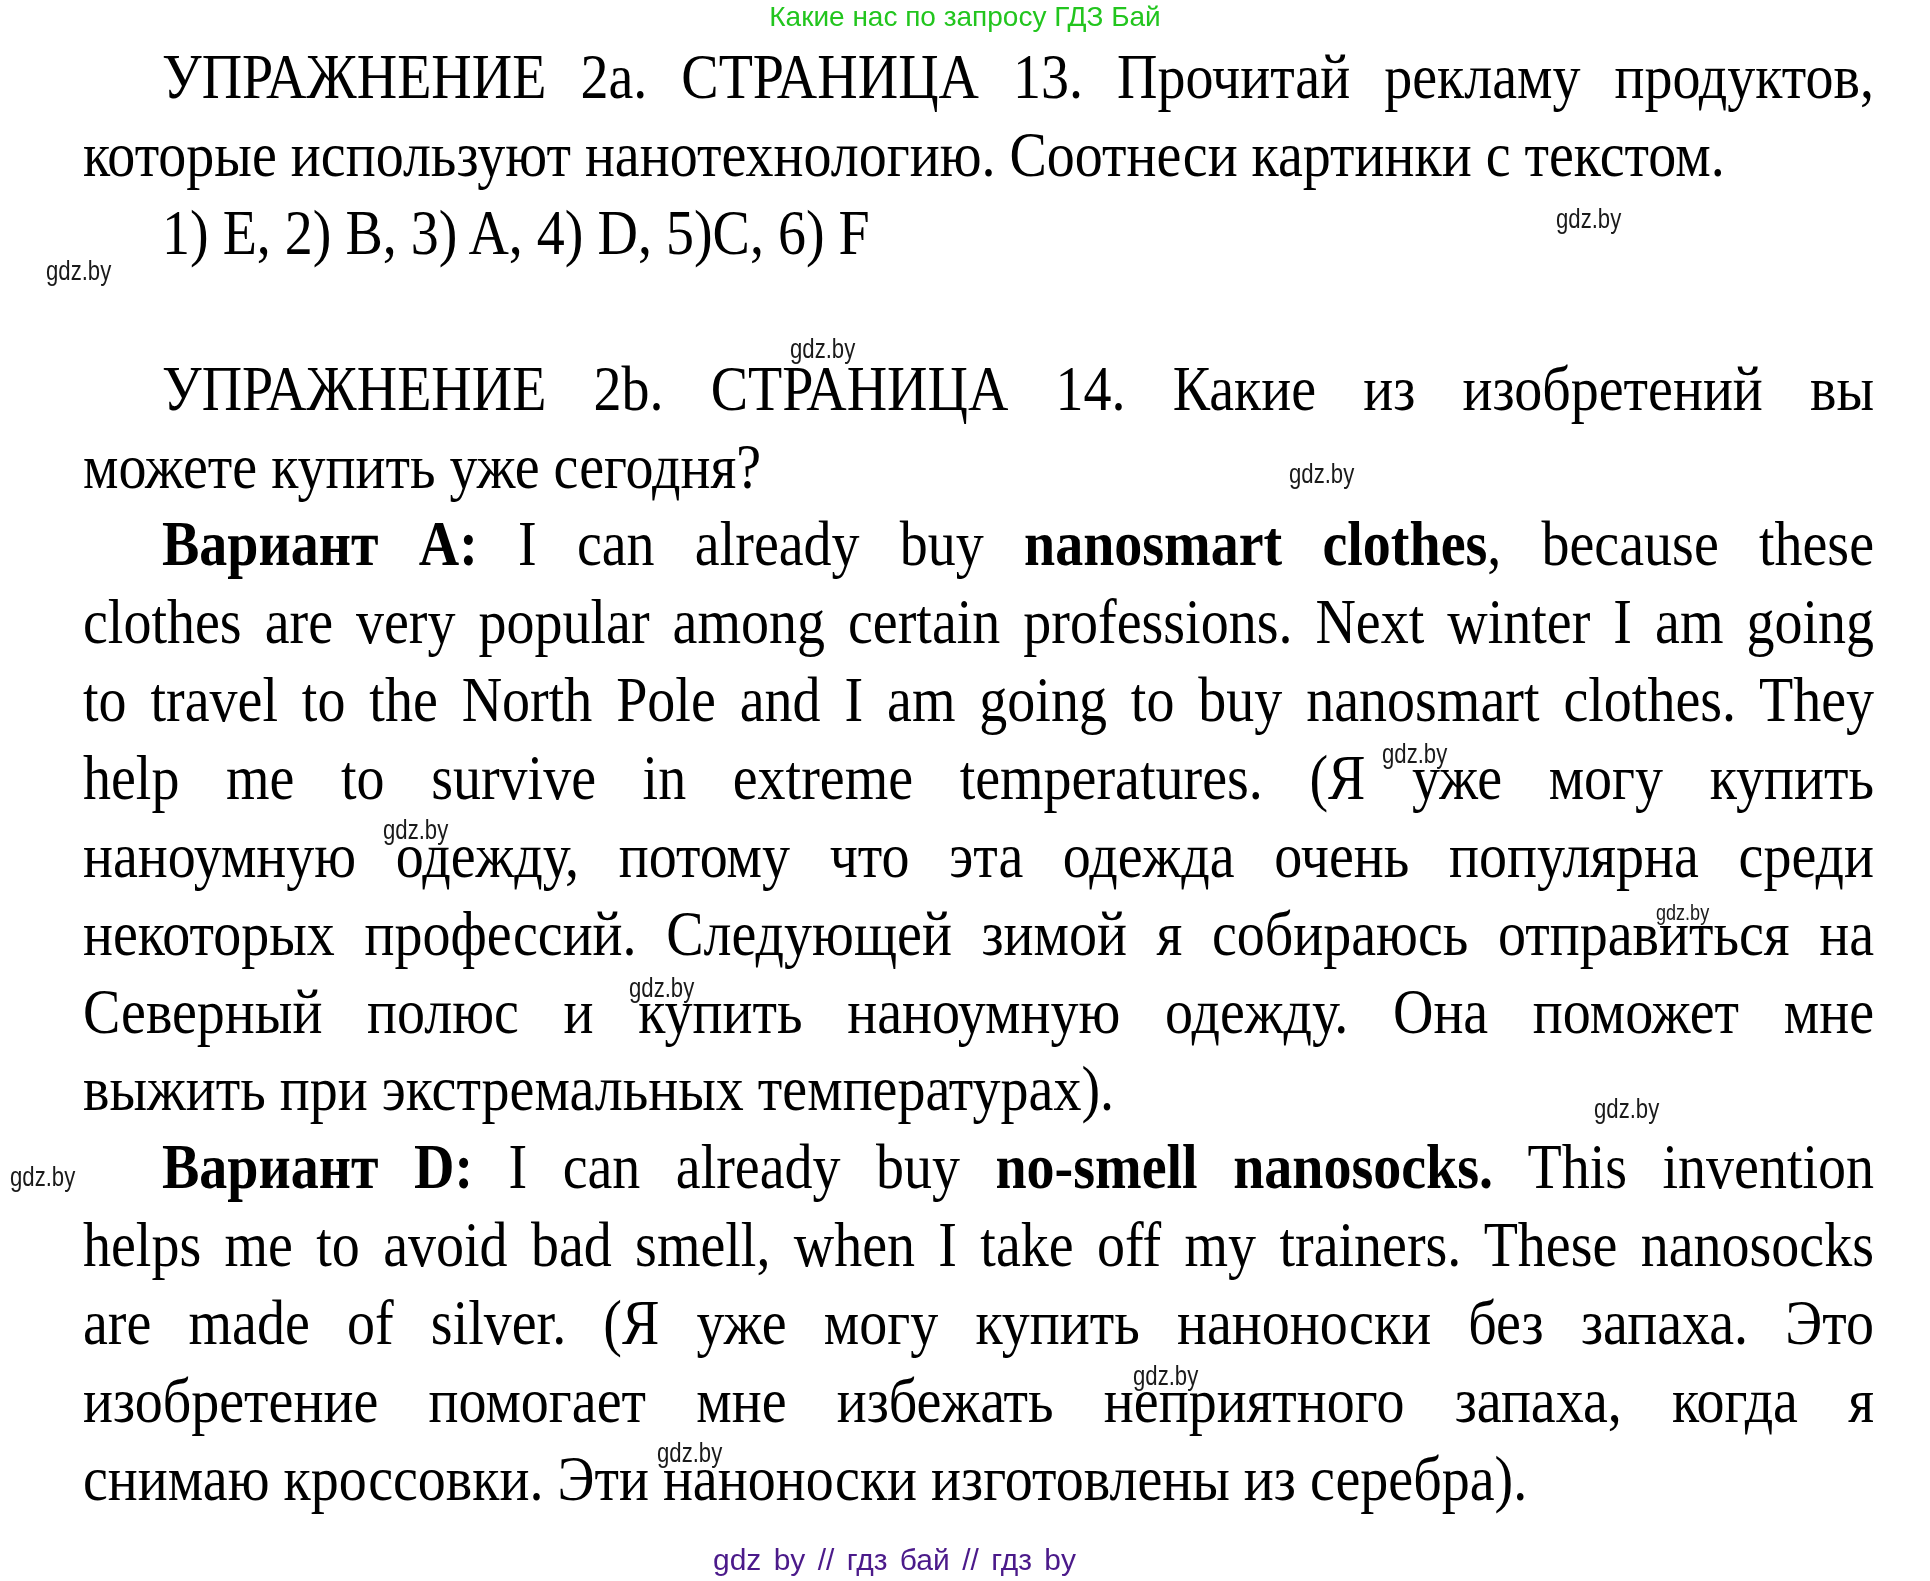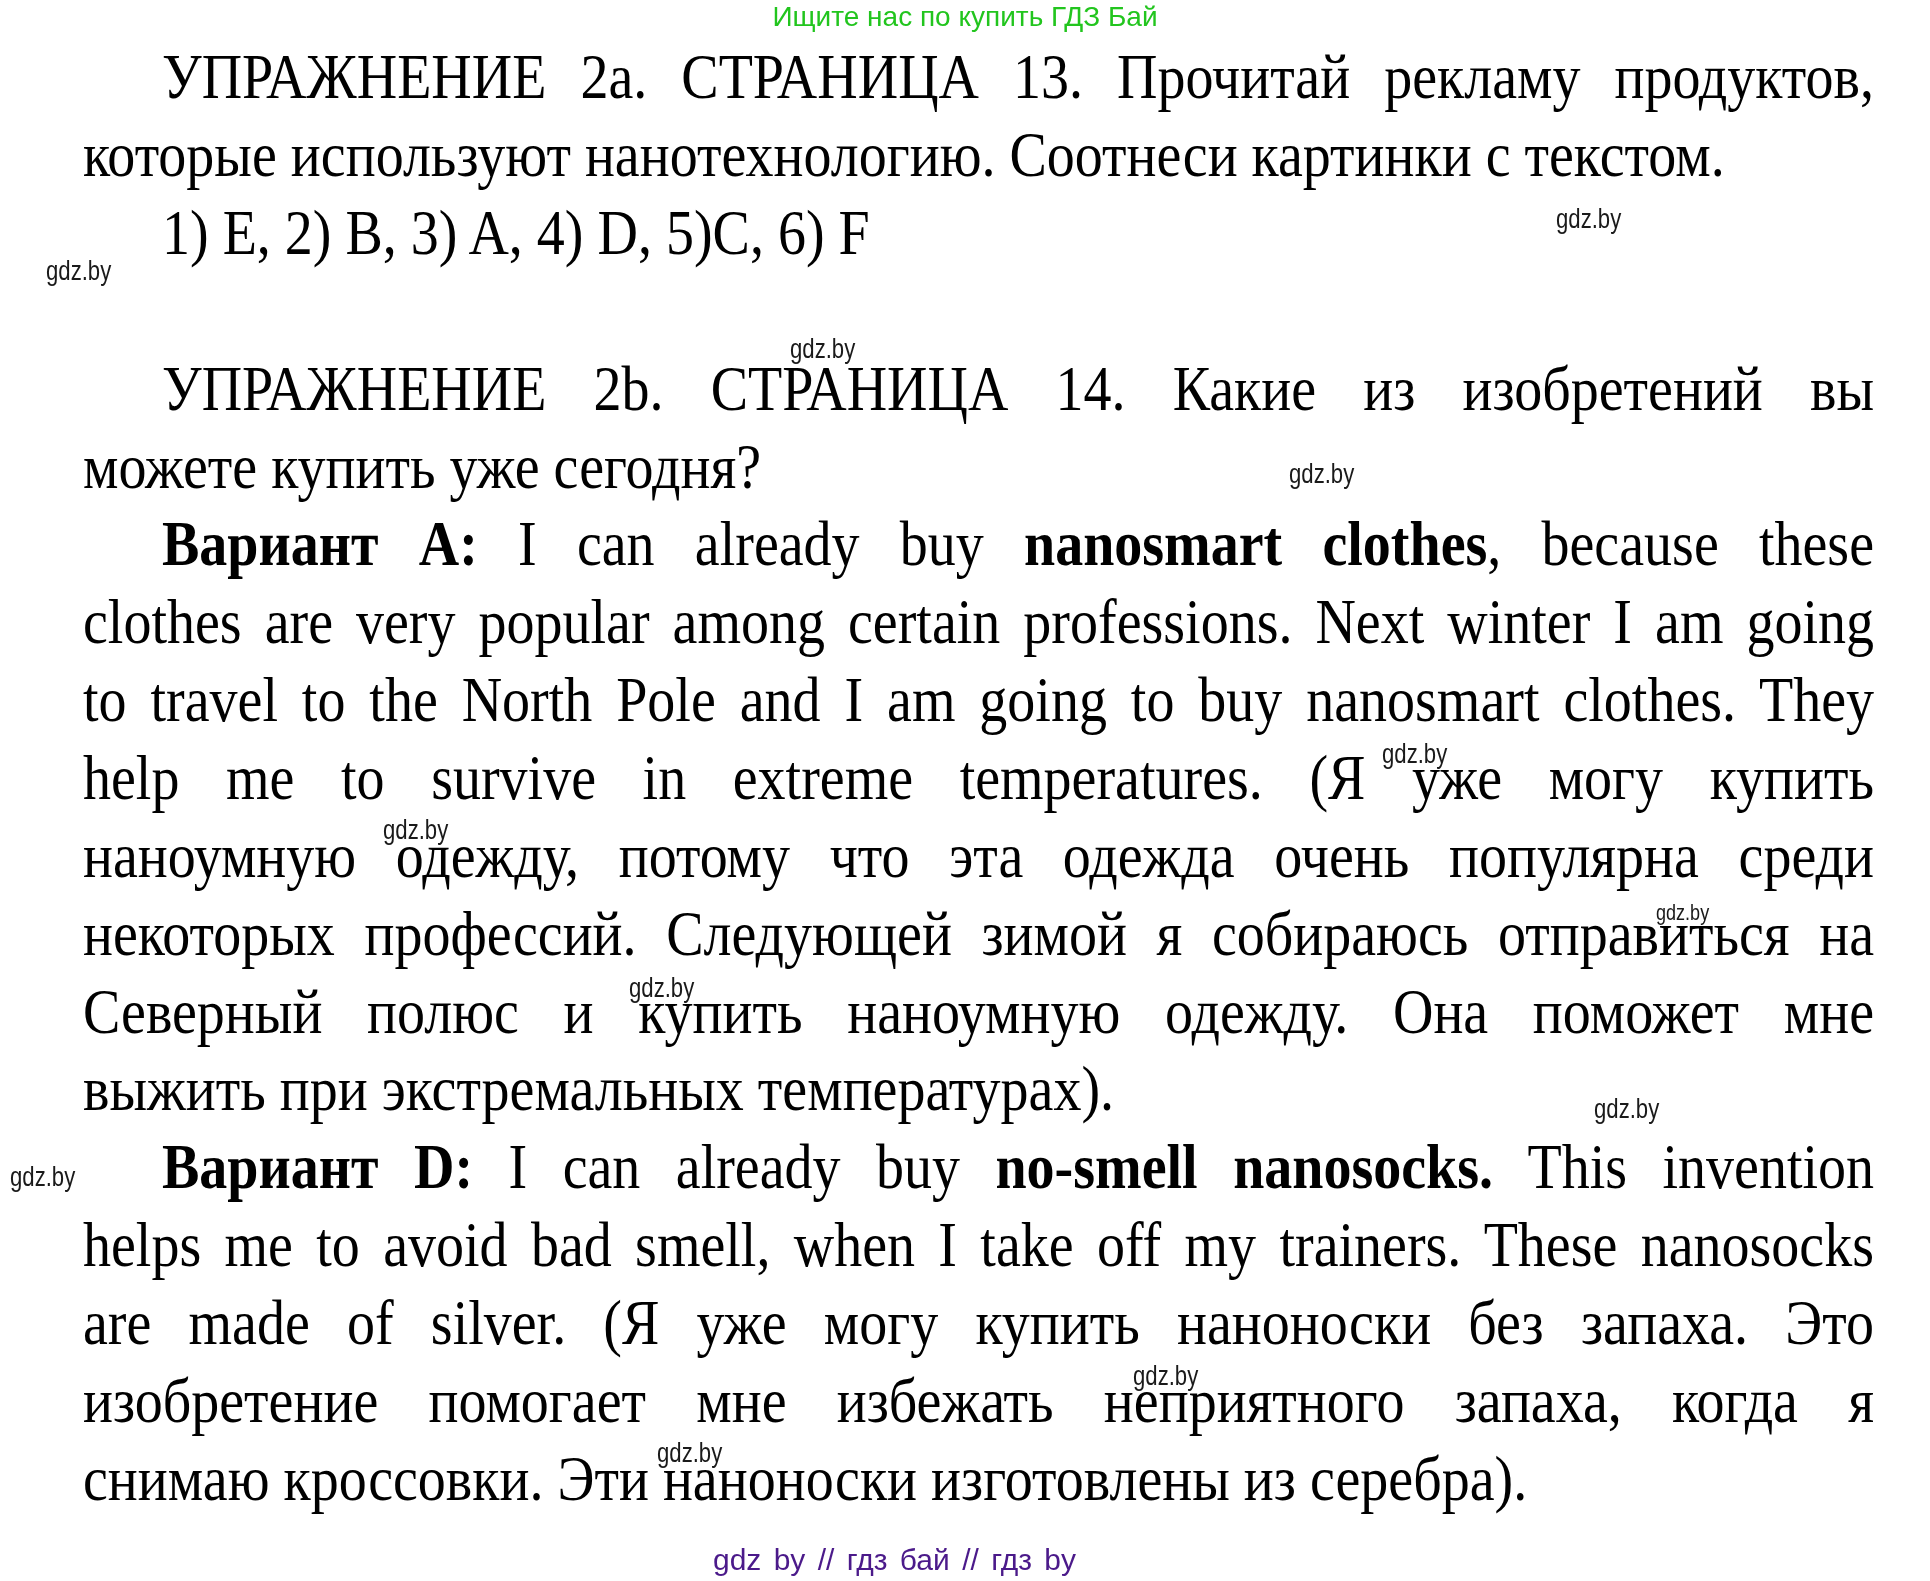--- a/index.html
+++ b/index.html
@@ -27,21 +27,21 @@
   .footer-note {
     position: absolute; left: 0; width: 1789px; top: 1542px; height: 36px;
     text-align: center; color: #4b1a8a;
     font-family: "Liberation Sans", sans-serif; font-size: 30px; line-height: 36px;
     word-spacing: 4px;
   }
 </style>
 </head>
 <body>
 
-<div class="header-note">Ищите нас по купить ГДЗ Бай</div>
+<div class="header-note">Какие нас по запросу ГДЗ Бай</div>
 
 <div class="line indent just" style="top:48px">УПРАЖНЕНИЕ 2a. СТРАНИЦА 13. Прочитай рекламу продуктов,</div>
 <div class="line" style="top:126px">которые используют нанотехнологию. Соотнеси картинки с текстом.</div>
 <div class="line indent" style="top:204px">1)  E, 2) B, 3) A, 4) D, 5)C, 6) F</div>
 
 <div class="line indent just" style="top:360px">УПРАЖНЕНИЕ 2b. СТРАНИЦА 14. Какие из изобретений вы</div>
 <div class="line" style="top:438px">можете купить уже сегодня?</div>
 
 <div class="line indent just" style="top:515px">
   <b>Вариант А:</b><span> I can already buy </span><b>nanosmart clothes</b><span>, because these</span>

